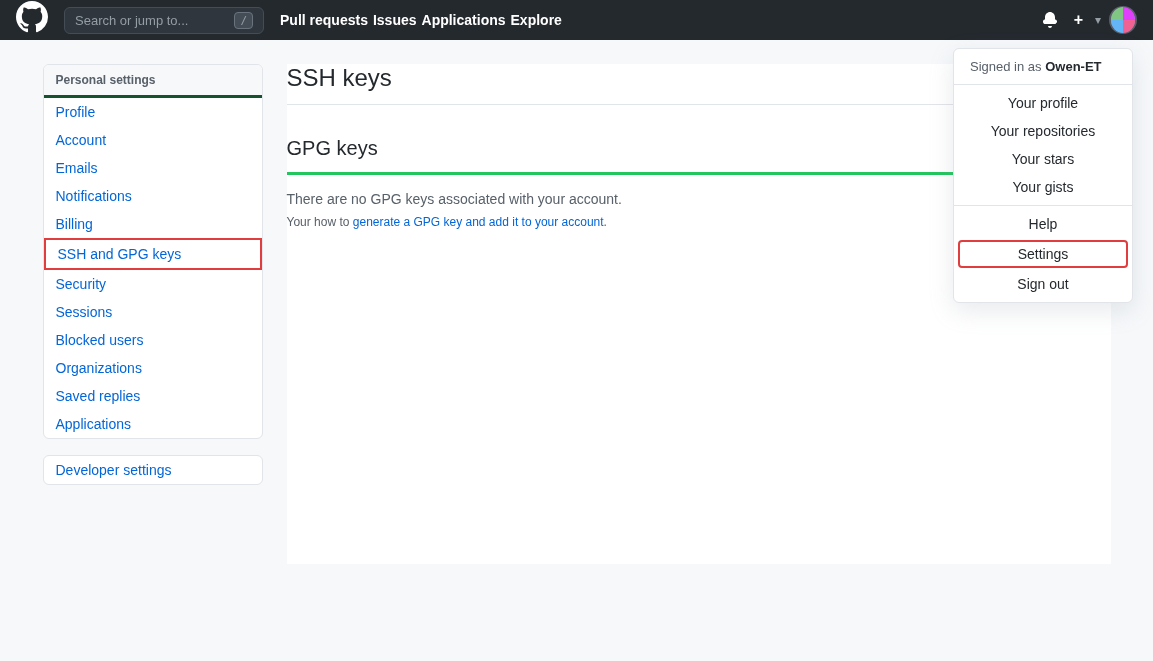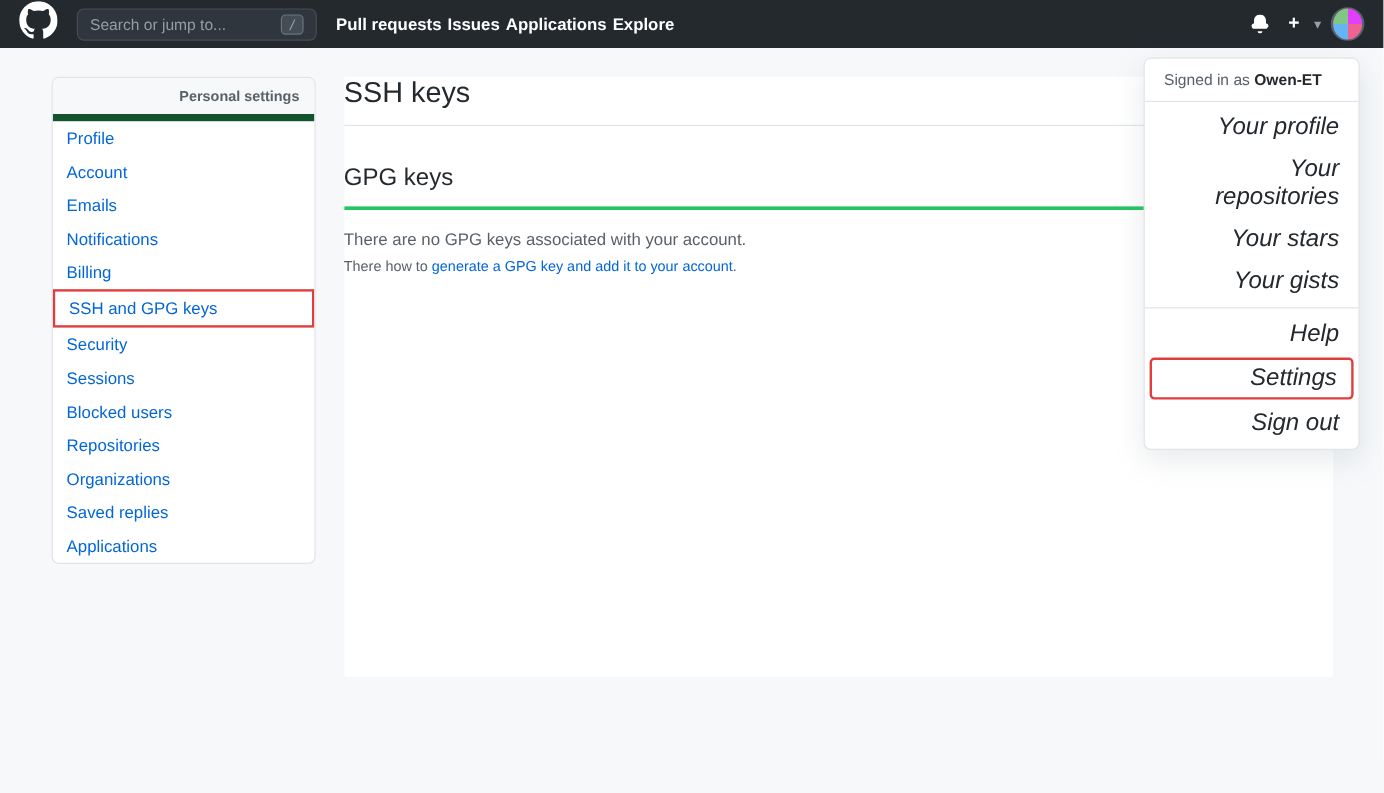--- a/index.html
+++ b/index.html
@@ -139,23 +139,22 @@
     }
     .sidebar-group {
       background: white;
       border: 1px solid #e1e4e8;
       border-radius: 6px;
       margin-bottom: 16px;
       overflow: hidden;
     }
     .sidebar-group .sidebar-section-title {
       background: #f6f8fa;
-      border-bottom: 6px solid #14532d;
+      border-bottom: 3px solid #14532d;
       padding: 8px 12px;
-      text-align: right;
     }
     .sidebar-group .sidebar-item {
       border-radius: 0;
       border: none;
     }
     .sidebar-group .sidebar-item.active {
       border: none;
       border: 2px solid #e03e3e;
       border-radius: 0;
     }
@@ -223,29 +222,28 @@
     }
     .dropdown-header strong { color: #24292e; }
     .dropdown-section {
       padding: 4px 0;
       border-bottom: 1px solid #e1e4e8;
     }
     .dropdown-section:last-child { border-bottom: none; }
     .dropdown-item {
       display: block;
       padding: 6px 16px;
-      font-size: 20px;
+      font-size: 14px;
       color: #24292e;
       text-decoration: none;
       cursor: pointer;
       background: none;
       border: none;
       width: 100%;
-      text-align: right;
-      font-style: italic;
+      text-align: center;
     }
     .dropdown-item.highlighted {
       border: 2px solid #e03e3e;
       border-radius: 4px;
       margin: 2px 4px;
       width: calc(100% - 8px);
       padding: 4px 12px;
     }
   </style>
 </head>
@@ -308,35 +306,37 @@
       <div class="sidebar-section-title">Personal settings</div>
       <a class="sidebar-item" href="#">Profile</a>
       <a class="sidebar-item" href="#">Account</a>
       <a class="sidebar-item" href="#">Emails</a>
       <a class="sidebar-item" href="#">Notifications</a>
       <a class="sidebar-item" href="#">Billing</a>
       <a class="sidebar-item active" href="#">SSH and GPG keys</a>
       <a class="sidebar-item" href="#">Security</a>
       <a class="sidebar-item" href="#">Sessions</a>
       <a class="sidebar-item" href="#">Blocked users</a>
-      <a class="sidebar-item" href="#">Repositories</a>
       <a class="sidebar-item" href="#">Organizations</a>
       <a class="sidebar-item" href="#">Saved replies</a>
       <a class="sidebar-item" href="#">Applications</a>
+    </div>
+    <div class="sidebar-group">
+      <a class="sidebar-item" href="#">Developer settings</a>
     </div>
   </aside>
 
   <main class="main-content">
     <h1 class="section-title">SSH keys</h1>
 
     <div class="section-block">
     </div>
 
     <div class="section-block">
       <h2 class="section-subtitle">GPG keys</h2>
       <p class="info-text">There are no GPG keys associated with your account.</p>
       <p class="small-text">
-        <span>There how to </span><a class="link-text" href="#">generate a GPG key and add it to your account</a><span>.</span>
+        <span>Your how to </span><a class="link-text" href="#">generate a GPG key and add it to your account</a><span>.</span>
       </p>
     </div>
   </main>
 
 </div>
 
 </body></html>

